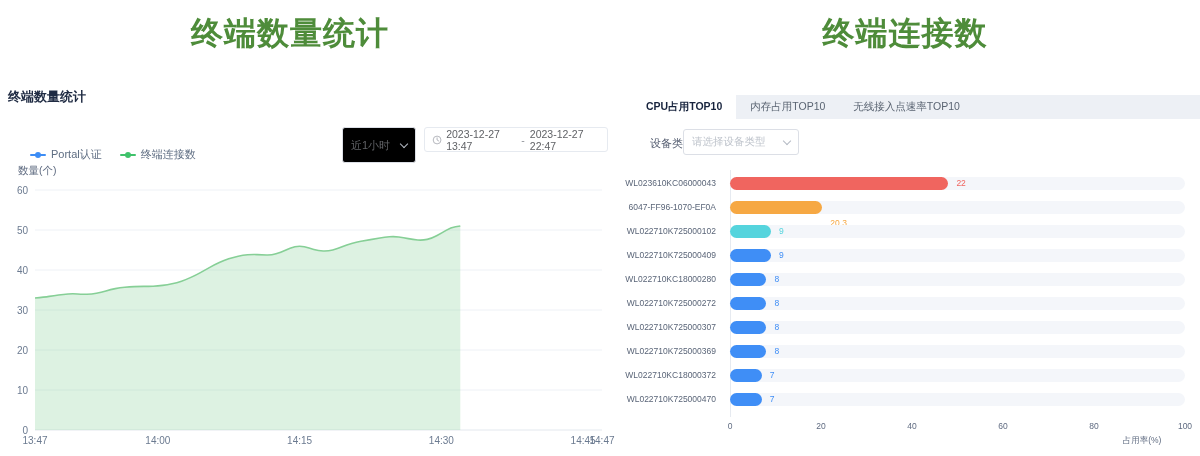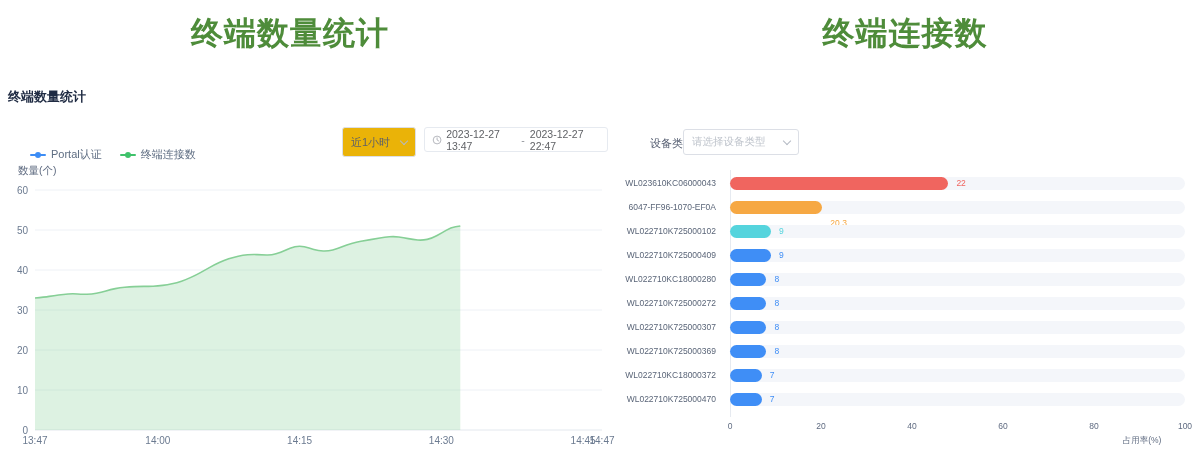--- a/index.html
+++ b/index.html
@@ -11,23 +11,23 @@
   .left-panel  { position:absolute; left:0;   top:0; width:620px; height:456px; }
   .right-panel { position:absolute; left:632px; top:0; width:568px; height:456px; }
 
   .big-title { position:absolute; top:12px; left:0; width:580px; text-align:center;
     font-size:32px; font-weight:700; color:#4e8c3a; letter-spacing:1px; }
   .right-panel .big-title { width:546px; }
 
   .section-title { position:absolute; left:8px; top:88px; font-size:13px; font-weight:700; color:#1f2b43; }
 
   
-  .range-select { position:absolute; left:342px; top:127px; width:74px; height:30px;
+  .range-select { position:absolute; left:342px; top:127px; width:74px; height:36px;
     border:1px solid #dcdfe6; border-radius:3px; display:flex; align-items:center;
-    padding:0 8px; font-size:11px; color:#606266; justify-content:space-between; background:#eab308; cursor:pointer; }
+    padding:0 8px; font-size:11px; color:#606266; justify-content:space-between; background:#000000; cursor:pointer; }
   .date-range { position:absolute; left:424px; top:127px; width:184px; height:25px;
     border:1px solid #e6eaf0; border-radius:3px; display:flex; align-items:center;
     gap:4px; padding:0 7px; font-size:10.5px; color:#606266; background:#fff; cursor:pointer; }
   .date-range .sep { color:#909399; padding:0 1px; }
   .chev { display:inline-block; width:6px; height:6px; border-right:1.3px solid #b4bac4;
     border-bottom:1.3px solid #b4bac4; transform:rotate(45deg); margin-top:-3px; }
 
   
   .legend { position:absolute; left:30px; top:147px; display:flex; gap:18px; align-items:center; }
   .legend-item { display:flex; align-items:center; gap:5px; font-size:11px; color:#5e6d82; cursor:pointer; }
@@ -128,20 +128,25 @@
             <span class="dt" style="background: rgb(63, 194, 107);"></span>
           </span>
           <span>终端连接数</span>
         </div>
       </div>
   </section>
 
   <section class="right-panel">
     <h1 class="big-title">终端连接数</h1>
 
+    <div class="tabbar" id="tabbar">
+        <div class="tab active">CPU占用TOP10</div>
+        <div class="tab">内存占用TOP10</div>
+        <div class="tab">无线接入点速率TOP10</div>
+      </div>
 
     <span class="filter-label">设备类型</span>
     <div class="filter-select">
       <span class="ph">请选择设备类型</span>
       <span class="chev"></span>
     </div>
 
     <div class="bar-chart" id="bar-chart">
         <div class="bar-axis-line"></div>
         <div class="bar-label" style="top: 178px;">WL023610KC06000043</div>

